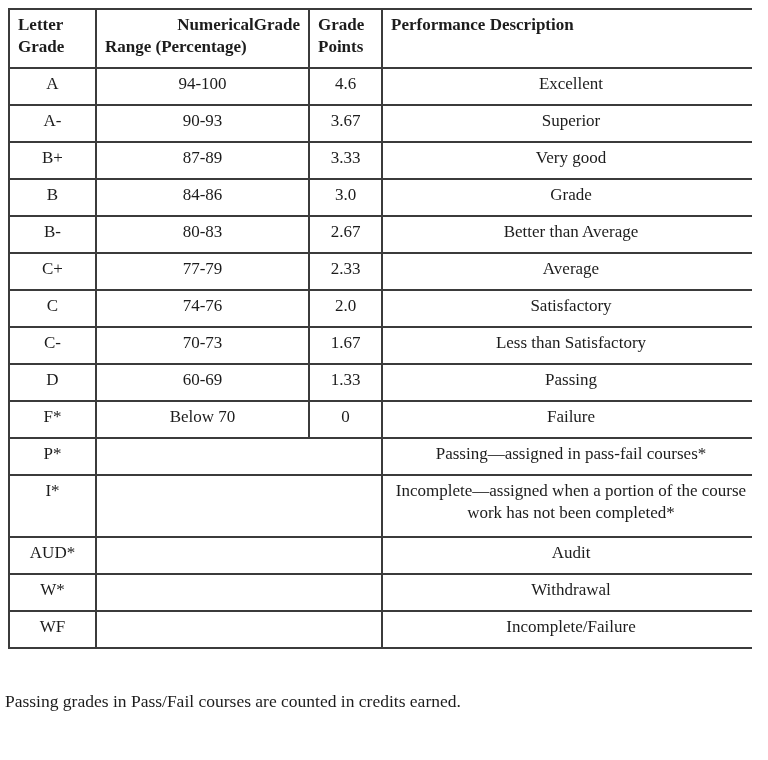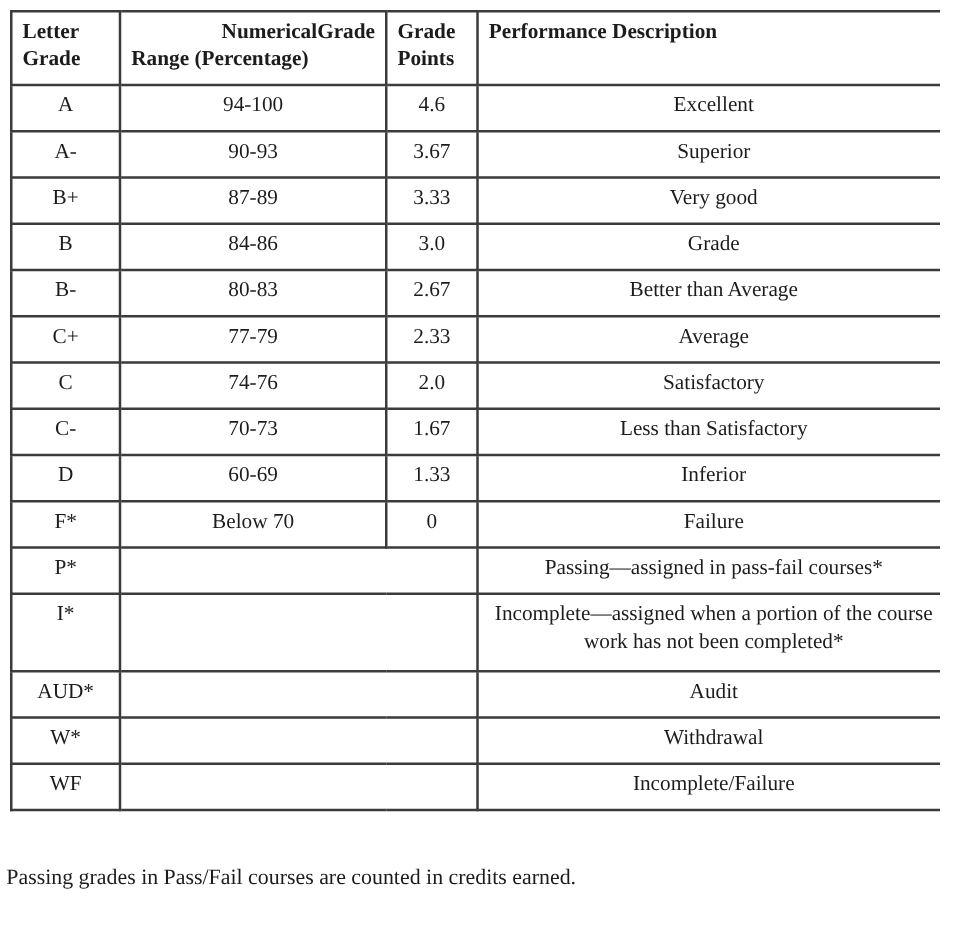--- a/index.html
+++ b/index.html
@@ -129,21 +129,21 @@
       <tr class="data-row">
         <td class="center">C-</td>
         <td class="center">70-73</td>
         <td class="center">1.67</td>
         <td class="desc">Less than Satisfactory</td>
       </tr>
       <tr class="data-row">
         <td class="center">D</td>
         <td class="center">60-69</td>
         <td class="center">1.33</td>
-        <td class="desc">Inferior</td>
+        <td class="desc">Passing</td>
       </tr>
       <tr class="data-row">
         <td class="center">F*</td>
         <td class="center">Below 70</td>
         <td class="center">0</td>
         <td class="desc">Failure</td>
       </tr>
 
       <tr class="data-row">
         <td class="center">P*</td>

